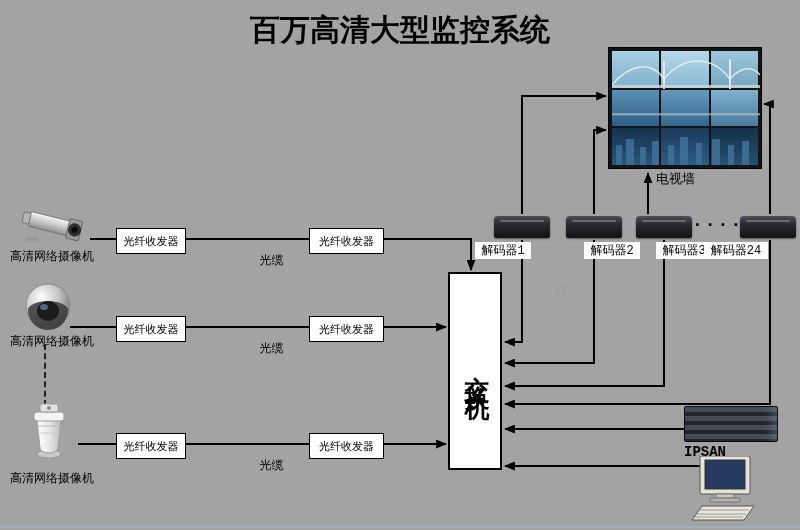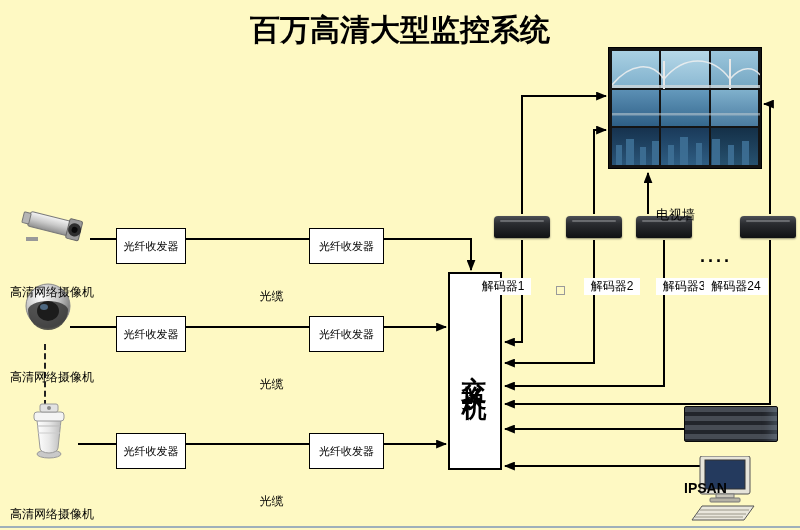--- a/index.html
+++ b/index.html
@@ -1,32 +1,32 @@
 <!DOCTYPE html>
 <html><head>
 <meta charset="utf-8">
 <style>
   * { margin:0; padding:0; box-sizing:border-box; }
   html,body { background:#fff; }
   .canvas {
-    position:relative; width:800px; height:530px; background:#fef9c3;
-    font-family:Liberation Sans, sans-serif; overflow:hidden; color:#000;
+    position:relative; width:800px; height:530px; background:#a3a3a3;
+    font-family:Liberation Mono, monospace; overflow:hidden; color:#000;
   }
   .connectors { position:absolute; left:0; top:0; z-index:1; }
   .connectors line, .connectors polyline { stroke:#000; stroke-width:2; fill:none; }
   .title {
     position:absolute; top:10px; left:50%; transform:translateX(-50%);
     font-size:30px; font-weight:bold; white-space:nowrap; z-index:4;
   }
-  .lbl { position:absolute; font-size:12px; z-index:3; white-space:nowrap;margin-top:36px; }
+  .lbl { position:absolute; font-size:12px; z-index:3; white-space:nowrap; }
   .box {
     position:absolute; background:#fff; border:1px solid #000;
     display:flex; align-items:center; justify-content:center; z-index:2;
   }
-  .transceiver { width:70px; height:36px; font-size:11px; }
+  .transceiver { width:70px; height:26px; font-size:11px; }
   .ta { left:116px; } .tb { left:309px; width:75px; }
   .r1 { top:228px; } .r2 { top:316px; } .r3 { top:433px; }
   .cable1 { left:224px; top:252px; } .cable2 { left:224px; top:340px; } .cable3 { left:224px; top:457px; }
   .switch { left:448px; top:272px; width:54px; height:198px; border-width:2px; }
   .switch-label { writing-mode:vertical-rl; text-orientation:upright; font-size:25px; font-weight:bold; letter-spacing:10px; }
   .decoder {
     position:absolute; top:216px; width:56px; height:22px; z-index:2;
     background:linear-gradient(180deg,#4d5056 0%,#2b2d31 35%,#101113 100%);
     border-radius:4px 4px 2px 2px; box-shadow:0 1px 2px rgba(0,0,0,.45);
   }

